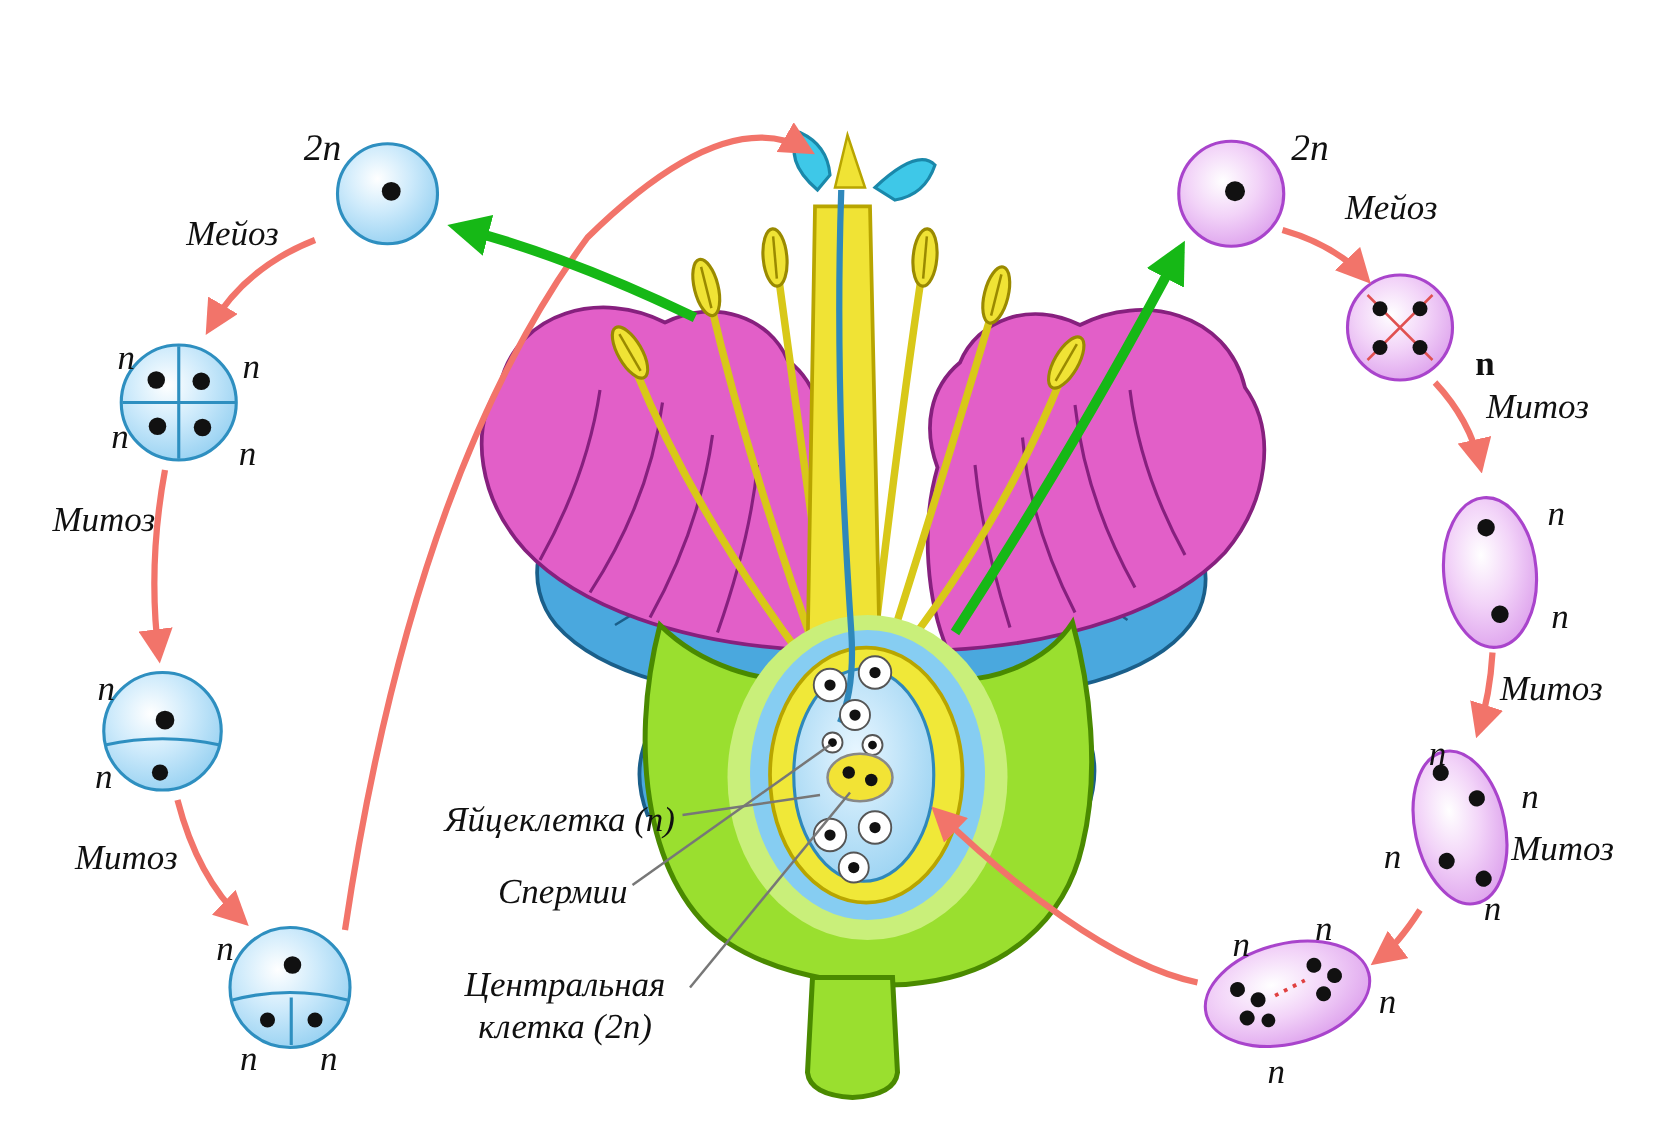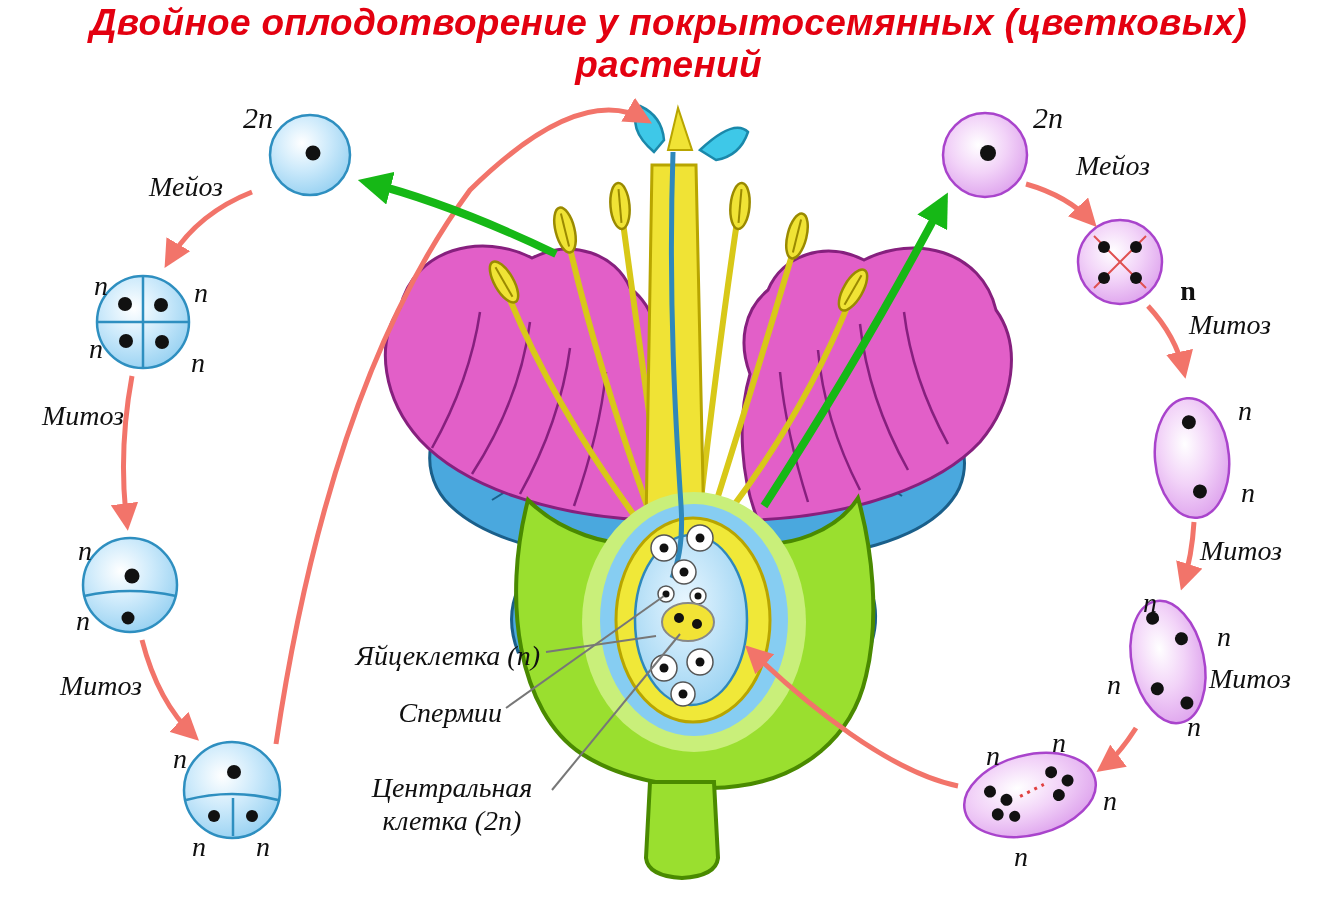--- a/index.html
+++ b/index.html
@@ -13,21 +13,20 @@
   text.lbl2n{font-size:30px;}
   text.lblbold{font-family:"Liberation Serif",serif;font-style:normal;font-weight:700;
                font-size:28px;fill:#101010;}
   text.cap{font-family:"Liberation Serif",serif;font-style:italic;font-size:28px;fill:#101010;}
 </style>
 </head>
 <body>
 
 <div class="stage">
 
-  <div class="title">Двойное оплодотворение у покрытосемянных (цветковых) растений</div>
 
   <svg class="diagram" width="1337" height="898" viewBox="0 0 1337 898">
     <defs>
       <radialGradient id="gBlue" cx="40%" cy="35%" r="75%">
         <stop offset="0%" stop-color="#ffffff"></stop>
           <stop offset="45%" stop-color="#cdeafb"></stop>
         <stop offset="100%" stop-color="#8ecdf0"></stop>
       </radialGradient>
       <radialGradient id="gPink" cx="42%" cy="38%" r="75%">
         <stop offset="0%" stop-color="#ffffff"></stop>

